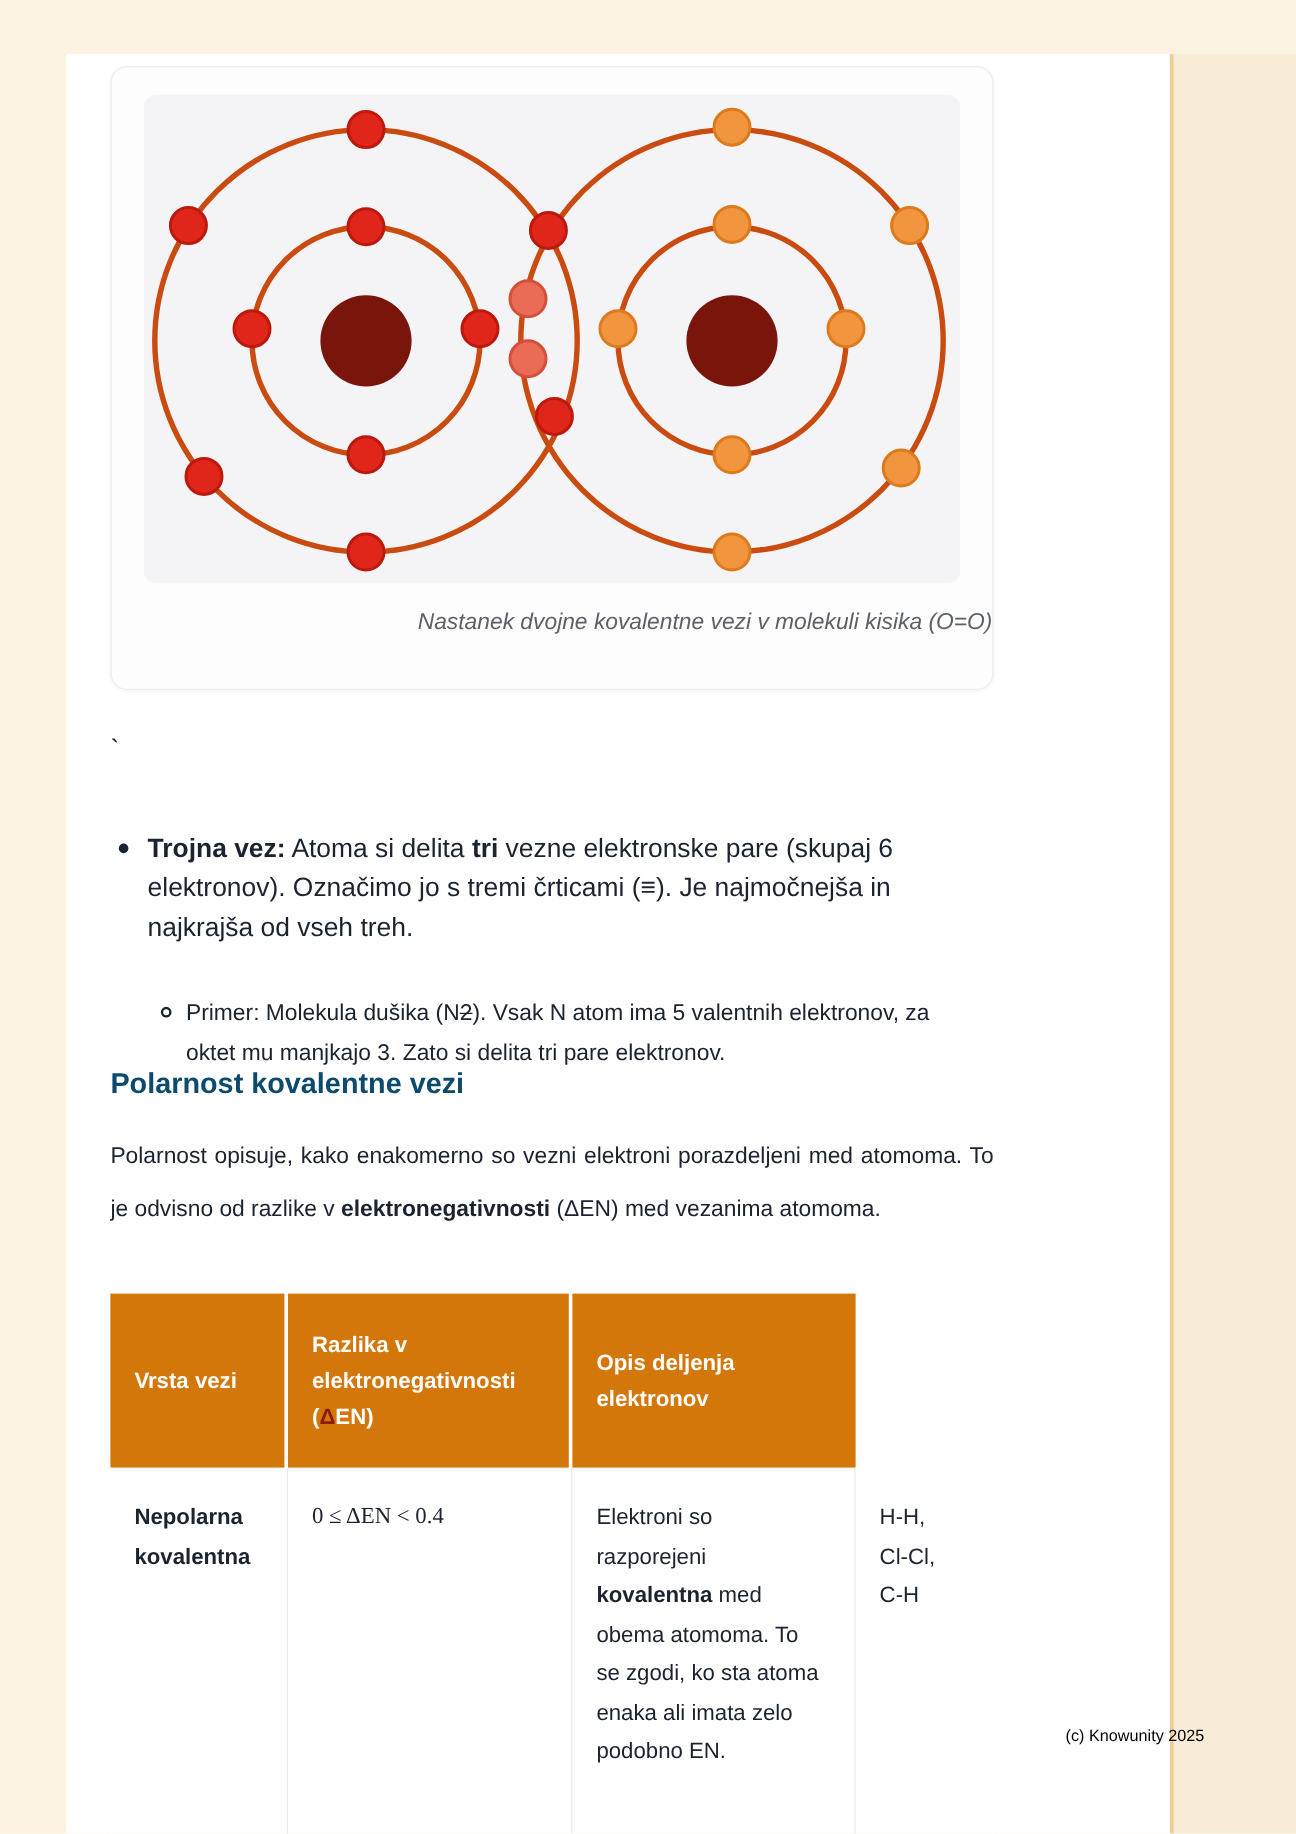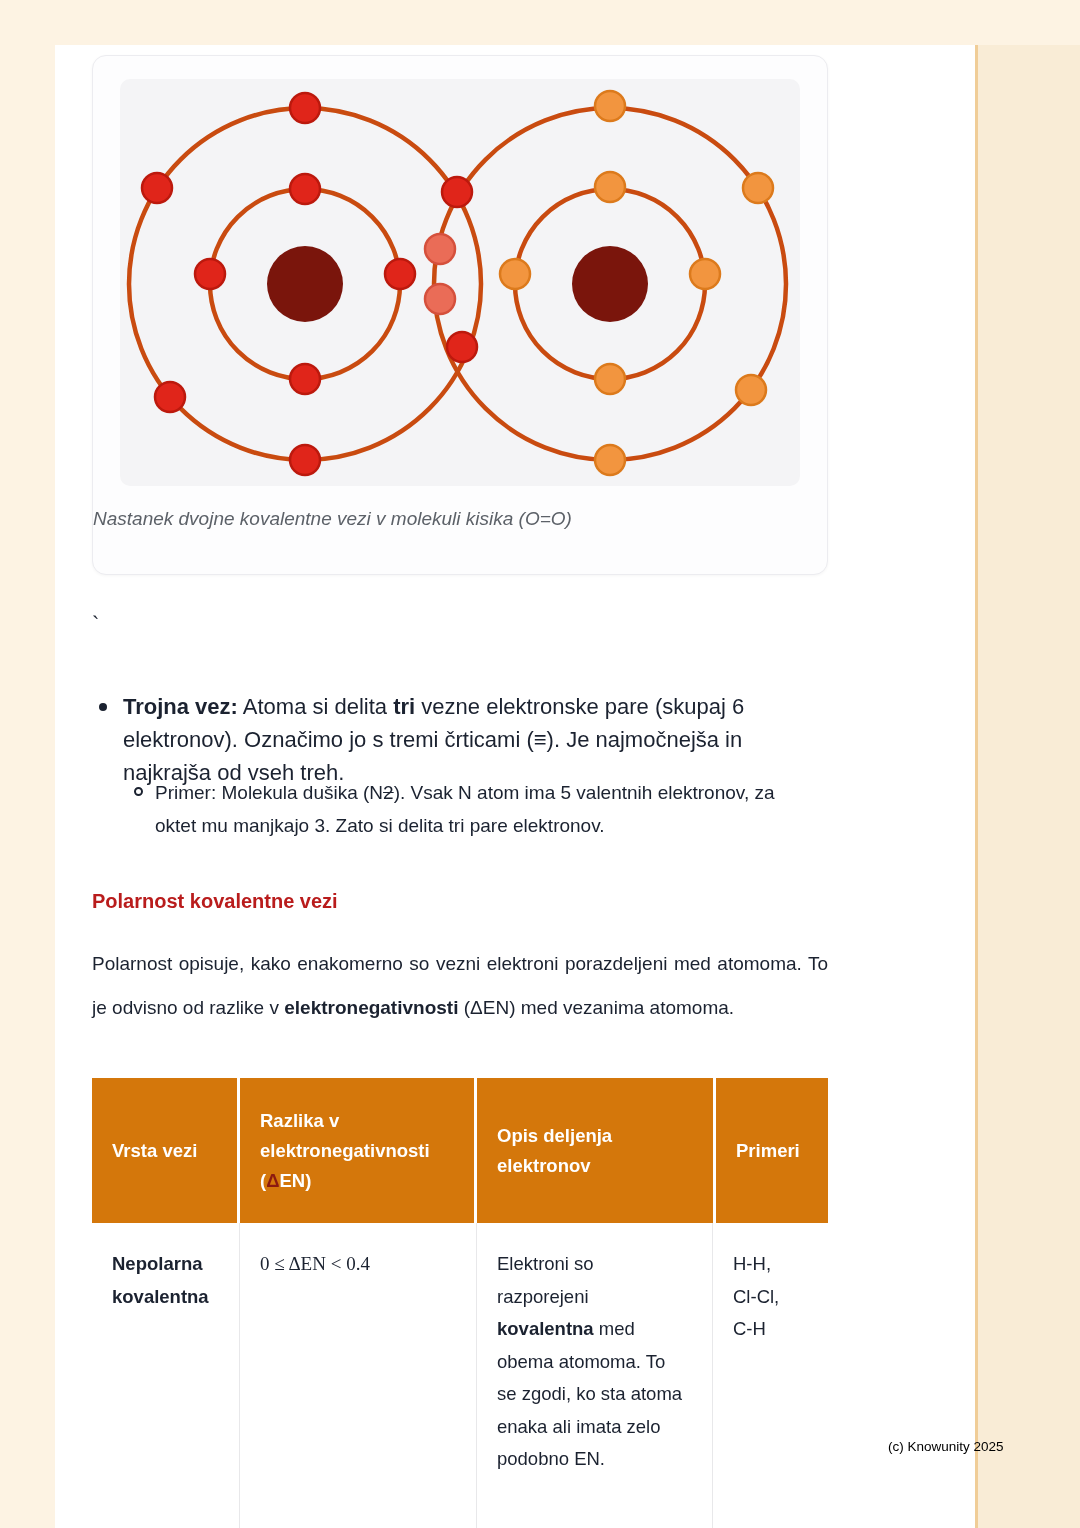--- a/index.html
+++ b/index.html
@@ -2,30 +2,30 @@
 <html><head>
 <meta charset="utf-8">
 <style>
   *{box-sizing:border-box;margin:0;padding:0}
   html,body{width:1080px;height:1528px}
   body{position:relative;background:#fdf3e3;font-family:"Liberation Sans",sans-serif;color:#1b2230;overflow:hidden}
   .sheet{position:absolute;left:55px;top:45px;width:920px;height:1483px;background:#ffffff}
   .right-band{position:absolute;left:975px;top:45px;width:105px;height:1483px;background:#f9ecd6;border-left:3px solid #f0cd97}
   .figure-card{position:absolute;left:92px;top:55px;width:736px;height:520px;background:#fdfdfe;border:1px solid #ececf0;border-radius:14px;box-shadow:0 1px 3px rgba(0,0,0,0.04)}
   .figure-panel{position:absolute;left:27px;top:23px;width:680px;height:407px;background:#f4f4f6;border-radius:10px;overflow:hidden}
-  .figure-caption{position:absolute;left:0;top:452px;width:100%;text-align:left;font-style:italic;font-size:19px;color:#5c6168}
+  .figure-caption{position:absolute;left:0;top:452px;width:100%;text-align:right;font-style:italic;font-size:19px;color:#5c6168}
   .stray{position:absolute;left:92px;top:612px;font-size:22px;color:#1b2230}
   .bullet-item{position:absolute;left:99px;top:690px;display:flex}
   .dot{flex:0 0 auto;width:8px;height:8px;border-radius:50%;background:#1b2230;margin:13px 16px 0 0}
   .bullet-text{width:680px;font-size:22px;line-height:33px}
-  .sub-item{position:absolute;left:134px;top:776px;display:flex}
+  .sub-item{position:absolute;left:134px;top:828px;display:flex}
   .ring{flex:0 0 auto;width:9px;height:9px;border:2px solid #1b2230;border-radius:50%;margin:11px 12px 0 0}
   .sub-text{width:620px;font-size:19px;line-height:33px}
   .strike{text-decoration:line-through}
-  .section-heading{position:absolute;left:92px;top:890px;font-size:20px;font-weight:bold;color:#b91c1c}
+  .section-heading{position:absolute;left:92px;top:890px;font-size:24px;font-weight:bold;color:#0c4a6e}
   .para{position:absolute;left:92px;top:942px;width:736px;font-size:19px;line-height:44px;text-align:justify}
   .ptable{position:absolute;left:92px;top:1078px;width:736px}
   .thead{display:grid;grid-template-columns:145px 234px 236px 112px;column-gap:3px;background:#ffffff}
   .th{background:#d4770b;color:#ffffff;font-weight:bold;font-size:18.5px;line-height:30px;display:flex;align-items:center;padding:0 20px;height:145px}
   .delta{color:#8c1a10}
   .tbody{display:grid;grid-template-columns:148px 237px 236px 115px;background:#ffffff;min-height:450px}
   .td{padding:25px 20px;font-size:18.5px;line-height:32.5px;border-right:1px solid #e8e8ea}
   .td:last-child{border-right:none}
   .td-type{font-weight:bold}
   .td-math{font-family:"Liberation Serif",serif;font-size:19px}
@@ -104,23 +104,20 @@
     <div class="thead">
       <div class="th">
           <span>Vrsta vezi</span>
         </div>
       <div class="th">
           <span><span>Razlika v elektronegativnosti (</span><span class="delta">Δ</span><span>EN)</span></span>
         </div>
       <div class="th">
           <span>Opis deljenja elektronov</span>
         </div>
-      <div class="th">
-          <span>Primeri</span>
-        </div>
     </div>
     <div class="tbody">
       <div class="td td-type">Nepolarna kovalentna</div>
       <div class="td td-math">0 ≤ ΔEN &lt; 0.4</div>
       <div class="td td-desc"><span>Elektroni so razporejeni </span><b>kovalentna</b><span> med obema atomoma. To se zgodi, ko sta atoma enaka ali imata zelo podobno EN.</span></div>
       <div class="td td-examples">H-H,
 Cl-Cl,
 C-H</div>
     </div>
   </div>

